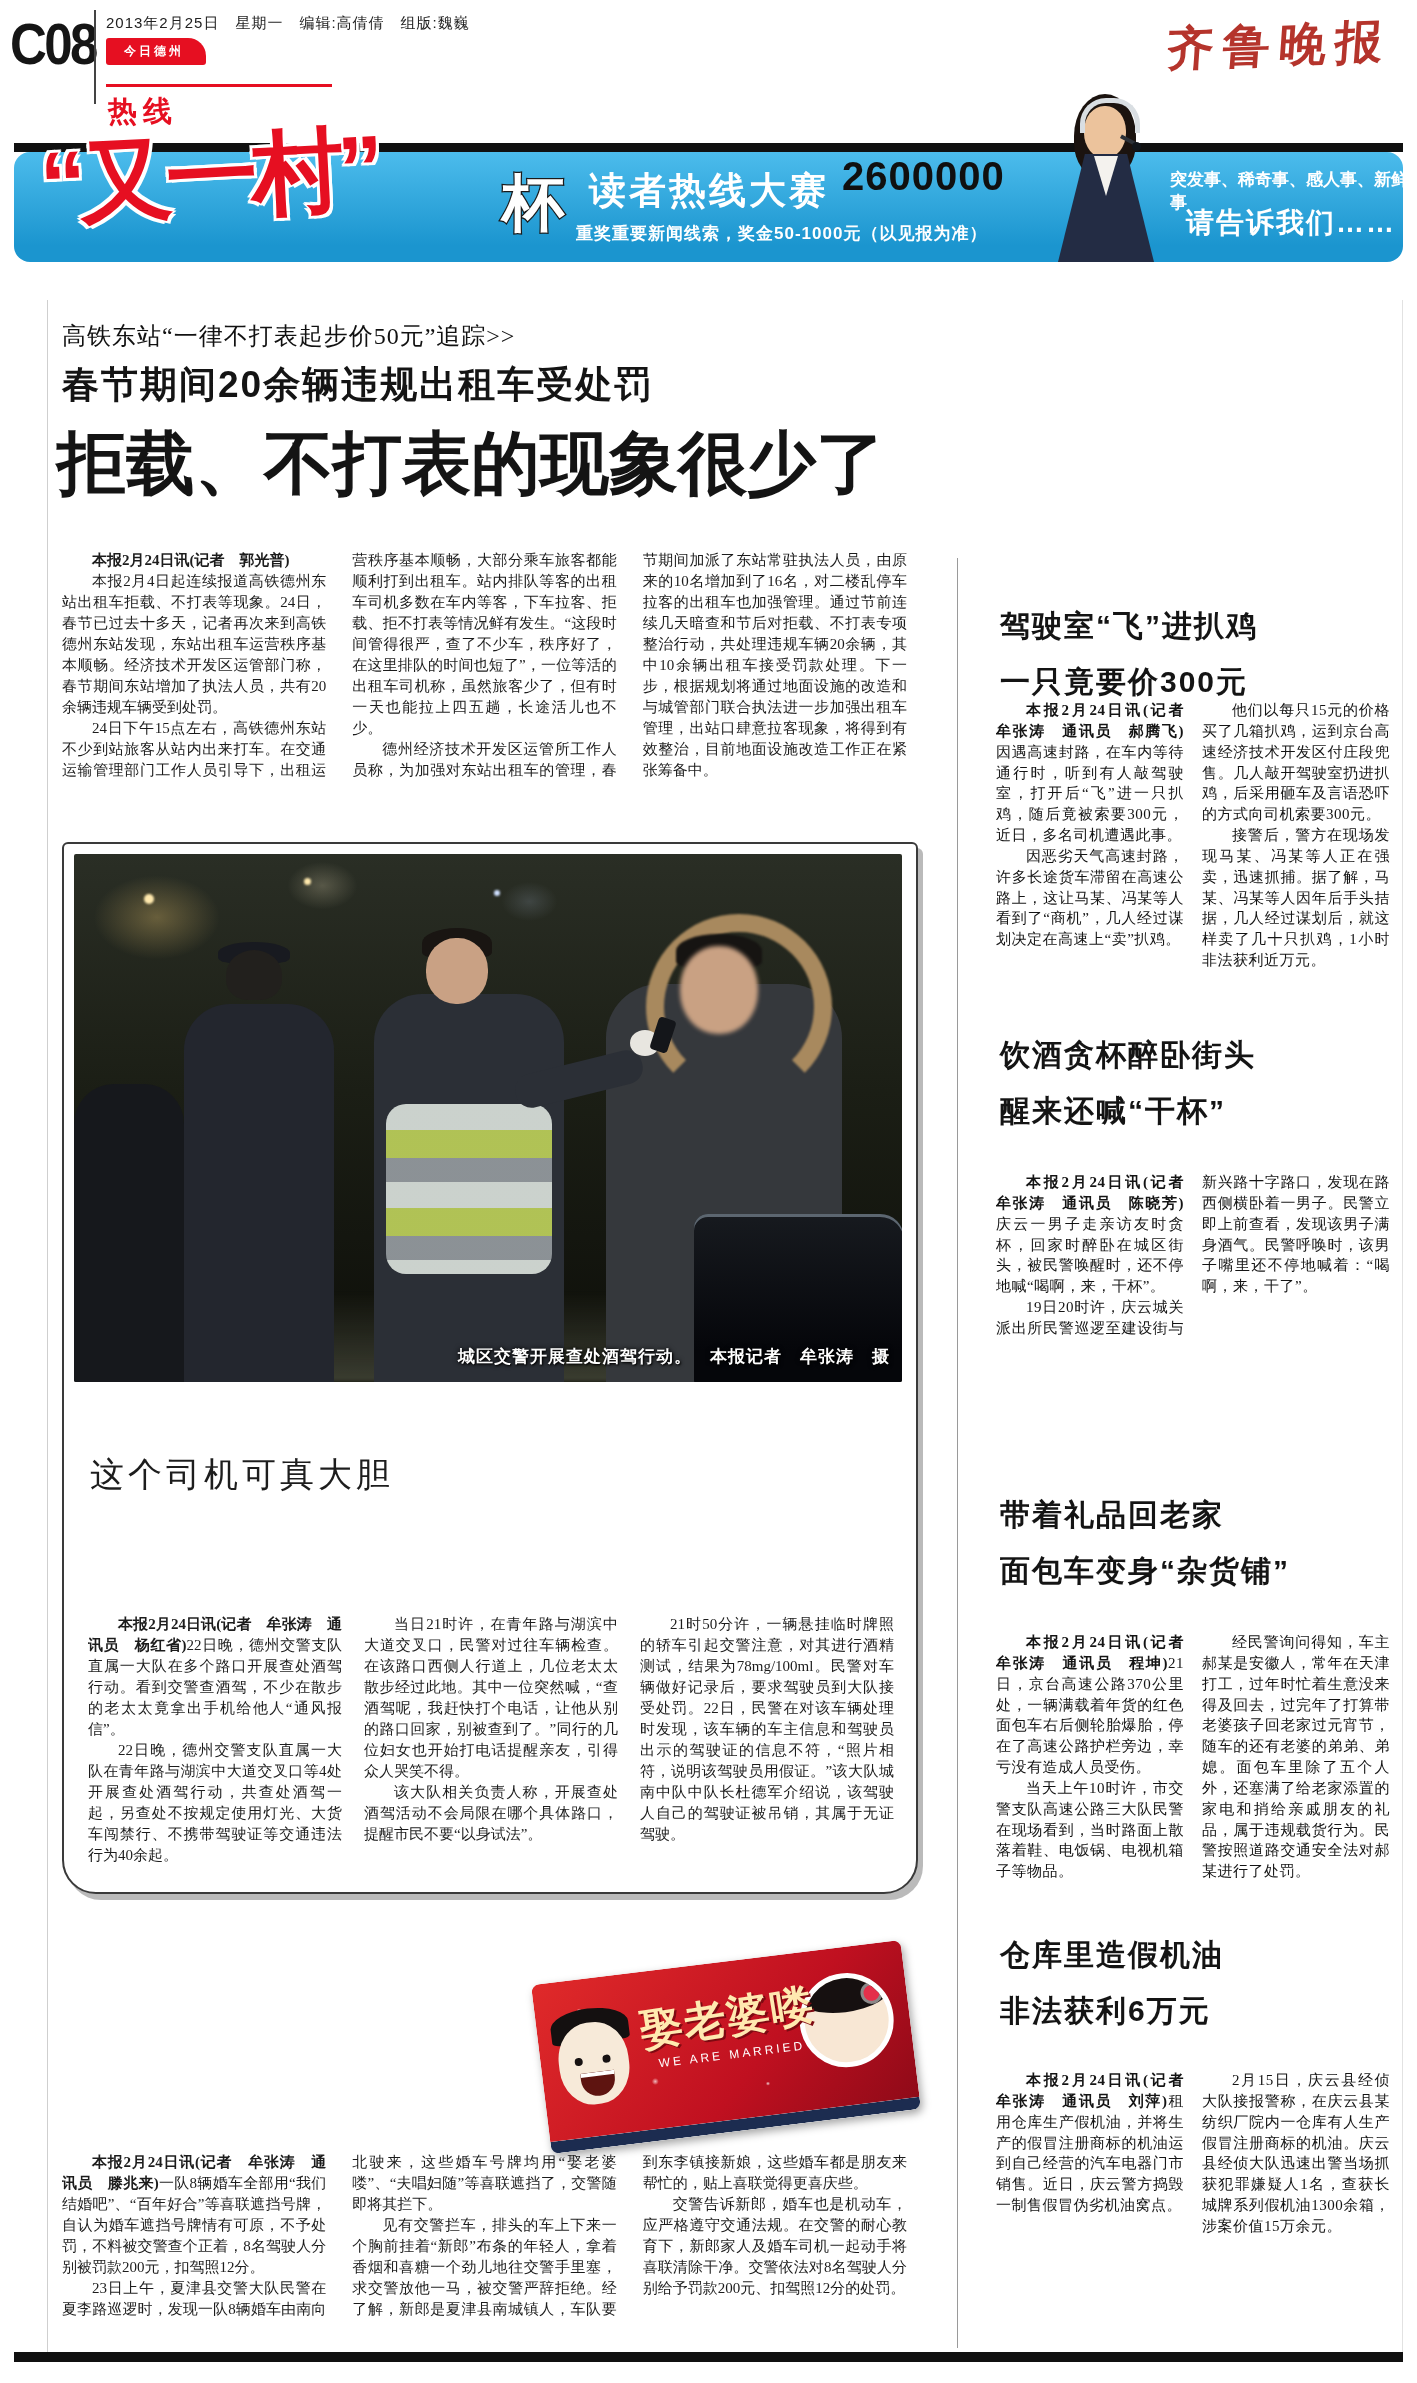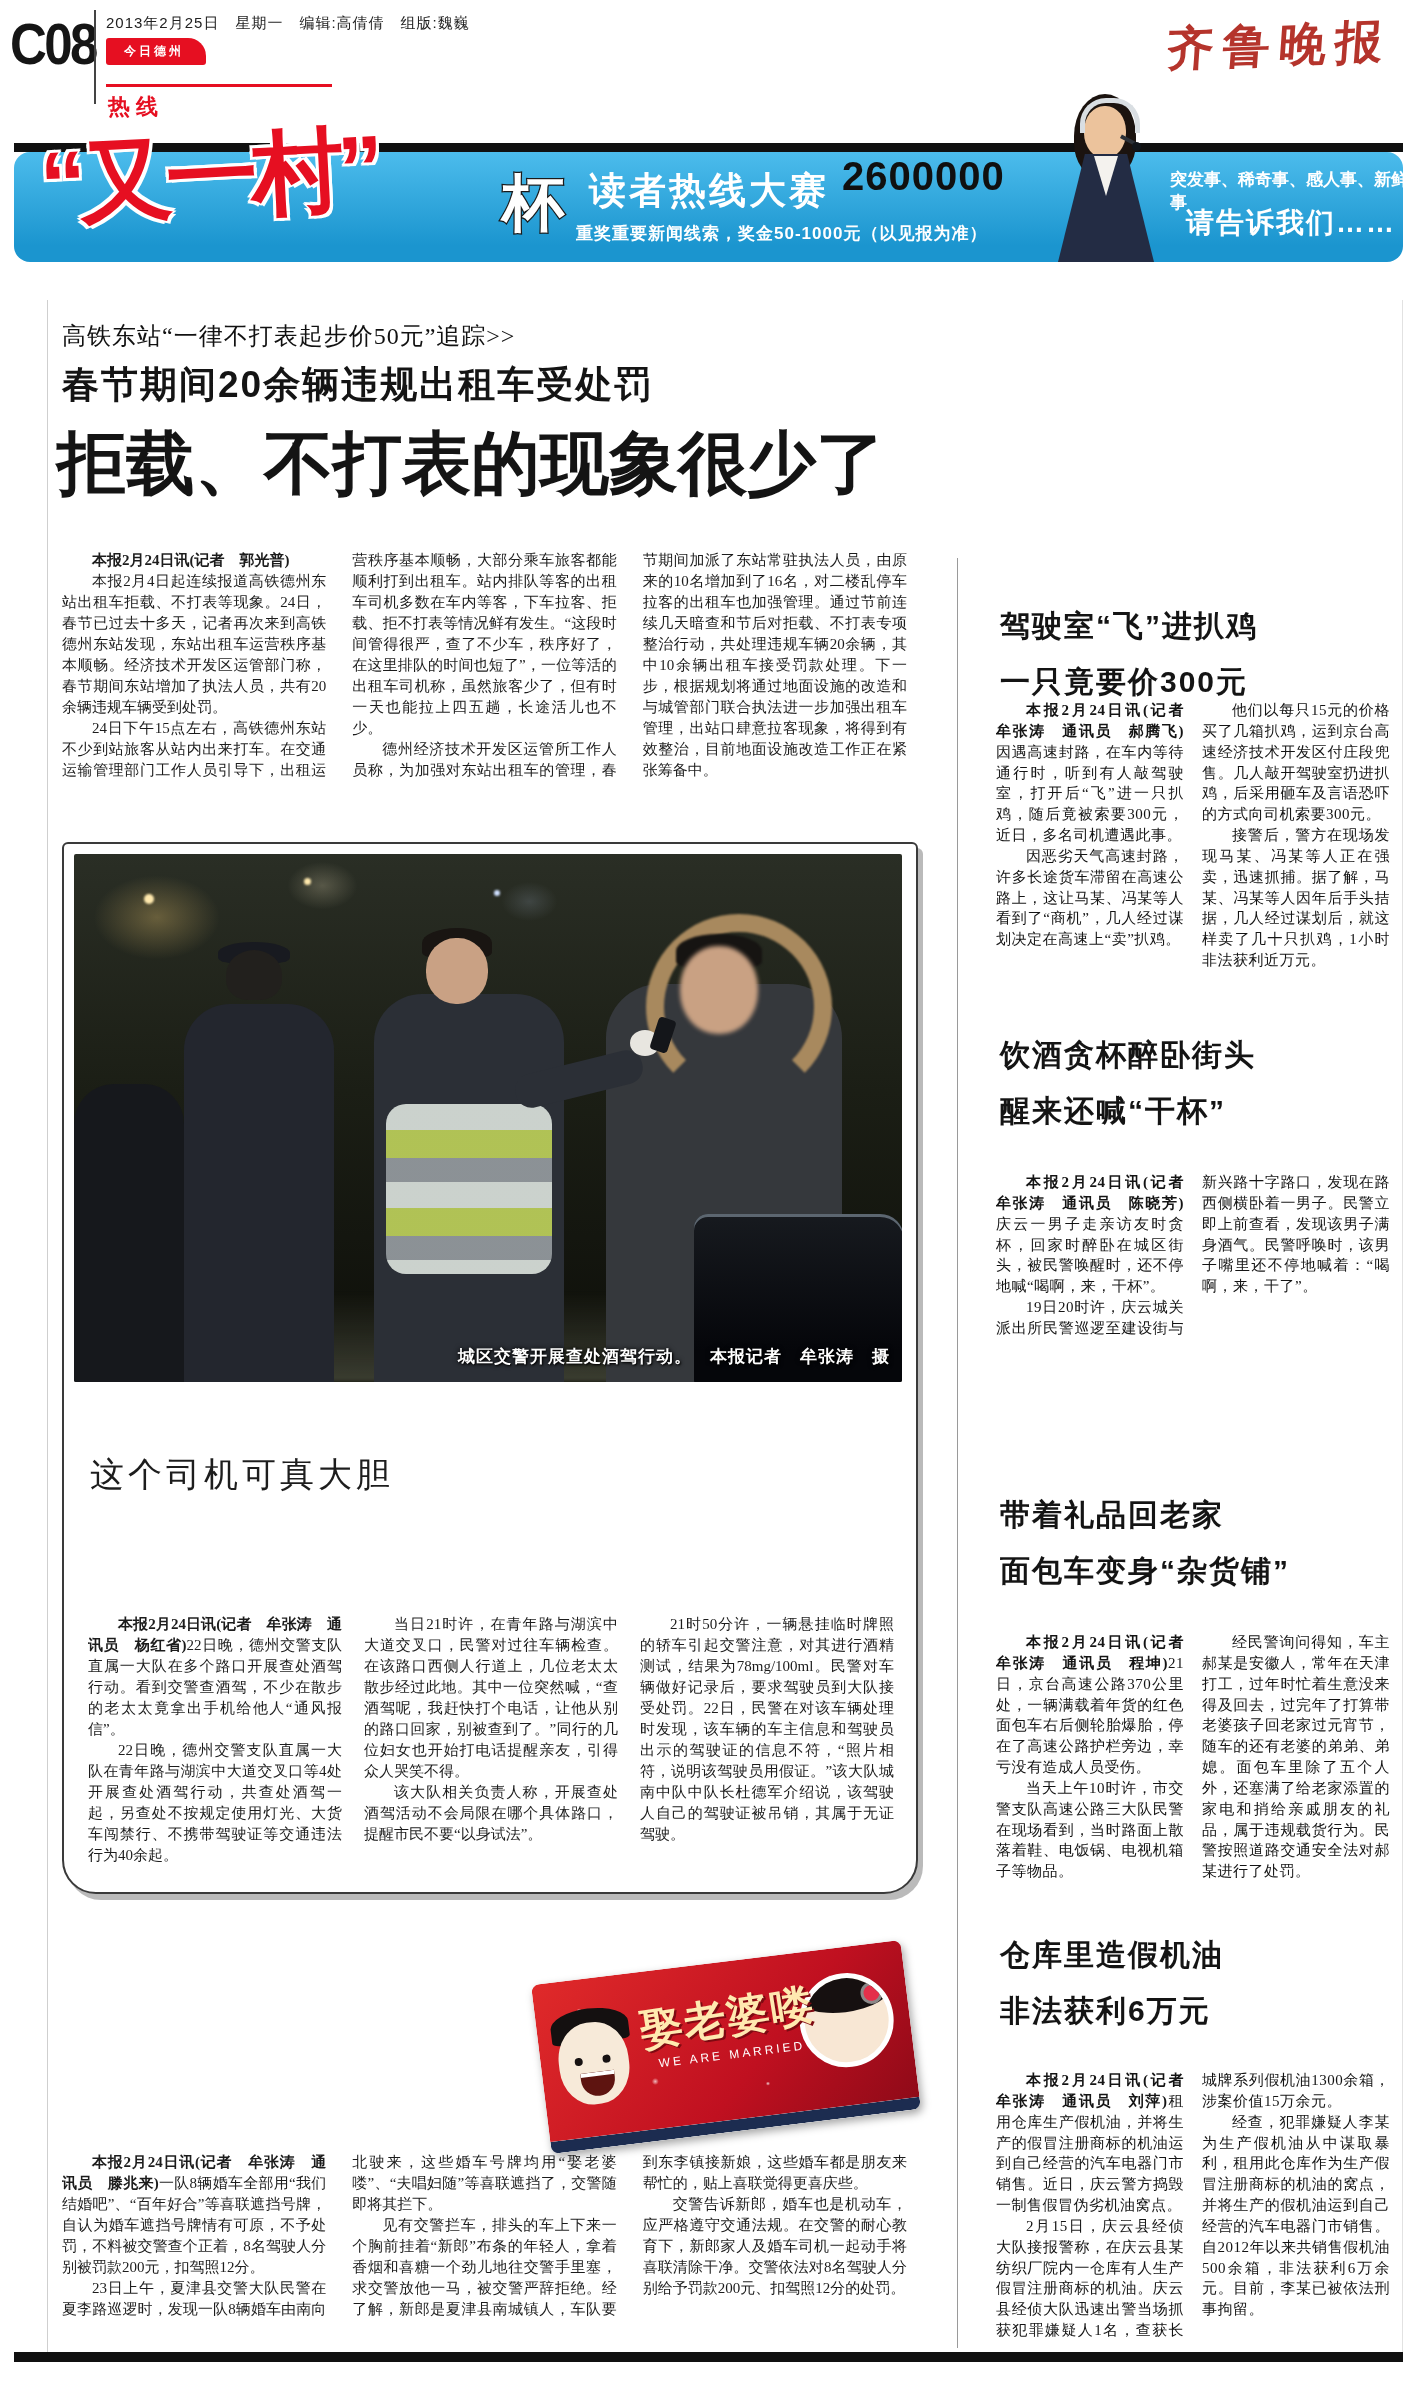--- a/index.html
+++ b/index.html
@@ -16,21 +16,21 @@
   }
   .hed{font-family:"Liberation Sans","DejaVu Sans",sans-serif;}
   
   .page-code{position:absolute;left:10px;top:10px;font-size:58px;font-weight:900;
     letter-spacing:-3px;transform:scaleX(.88);transform-origin:left top;color:#151515;}
   .head-vrule{position:absolute;left:94px;top:10px;width:2px;height:94px;background:#444;}
   .dateline{position:absolute;left:106px;top:14px;font-size:15px;color:#222;letter-spacing:1px;}
   .badge{position:absolute;left:106px;top:38px;background:var(--accent-red);color:#fff;
     font-size:12px;font-weight:900;padding:5px 22px 5px 18px;border-radius:3px 18px 3px 3px;letter-spacing:3px;}
   .badge-rule{position:absolute;left:106px;top:84px;width:226px;height:3px;background:var(--accent-red);}
-  .section-name{position:absolute;left:108px;top:92px;font-size:22px;font-weight:900;
+  .section-name{position:absolute;left:108px;top:92px;font-size:29px;font-weight:900;
     color:var(--accent-red);letter-spacing:6px;}
   .masthead{position:absolute;right:26px;top:14px;font-size:47px;font-weight:bold;
     color:var(--masthead-red);letter-spacing:9px;transform:skewX(-6deg) rotate(-2deg);}
   .black-rule{position:absolute;left:14px;top:143px;width:1389px;height:9px;background:#101010;}
   
   .banner{position:absolute;left:14px;top:152px;width:1389px;height:110px;border-radius:16px;
     background:linear-gradient(180deg,var(--banner-blue-light) 0%,var(--banner-blue-dark) 85%);}
   .banner-title{position:absolute;left:26px;top:-22px;font-size:92px;font-weight:900;
     color:var(--accent-red);-webkit-text-stroke:3px #fff;paint-order:stroke fill;
     text-shadow:3px 3px 0 #fff,-3px -3px 0 #fff,3px -3px 0 #fff,-3px 3px 0 #fff;
@@ -267,17 +267,16 @@
     <p>经民警询问得知，车主郝某是安徽人，常年在天津打工，过年时忙着生意没来得及回去，过完年了打算带老婆孩子回老家过元宵节，随车的还有老婆的弟弟、弟媳。面包车里除了五个人外，还塞满了给老家添置的家电和捎给亲戚朋友的礼品，属于违规载货行为。民警按照道路交通安全法对郝某进行了处罚。</p>
   </div>
 
   <div class="side-title hed" style="top:1940px;">
     <div>仓库里造假机油</div>
     <div class="l2">非法获利6万元</div>
   </div>
   <div class="side-body" style="top:2070px;height:278px;">
     <p><b class="byl">本报2月24日讯(记者　牟张涛　通讯员　刘萍)</b><span>租用仓库生产假机油，并将生产的假冒注册商标的机油运到自己经营的汽车电器门市销售。近日，庆云警方捣毁一制售假冒伪劣机油窝点。</span></p>
     <p>2月15日，庆云县经侦大队接报警称，在庆云县某纺织厂院内一仓库有人生产假冒注册商标的机油。庆云县经侦大队迅速出警当场抓获犯罪嫌疑人1名，查获长城牌系列假机油1300余箱，涉案价值15万余元。</p>
-    <p>经查，犯罪嫌疑人李某为生产假机油从中谋取暴利，租用此仓库作为生产假冒注册商标的机油的窝点，并将生产的假机油运到自己经营的汽车电器门市销售。自2012年以来共销售假机油500余箱，非法获利6万余元。目前，李某已被依法刑事拘留。</p>
   </div>
 
   <div class="footer-rule"></div>
 </div>
 
 </body></html>

